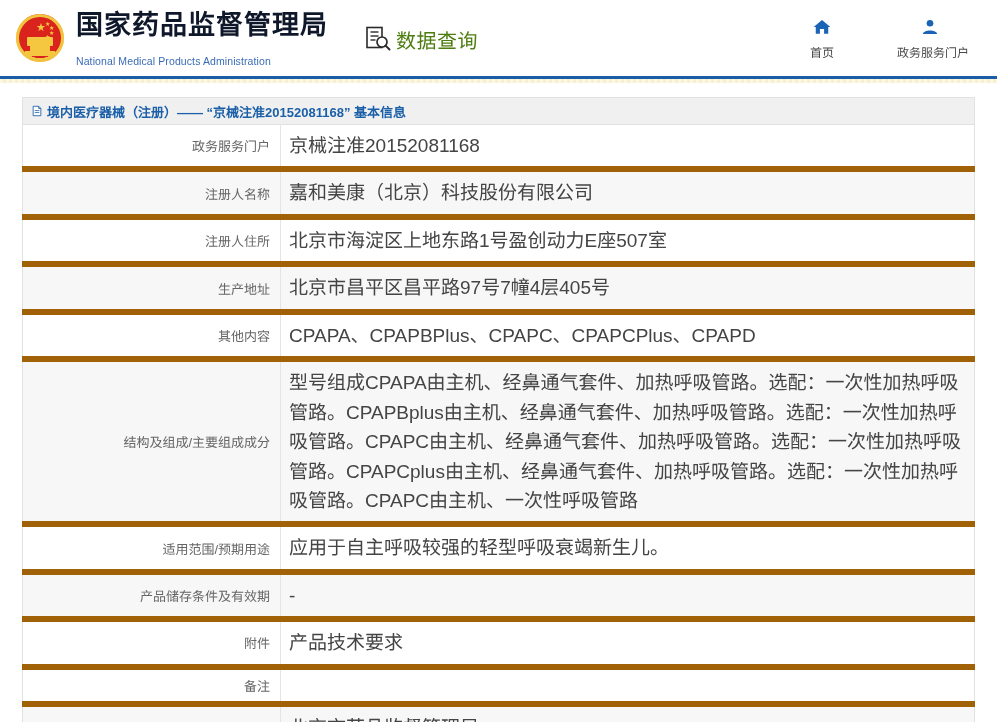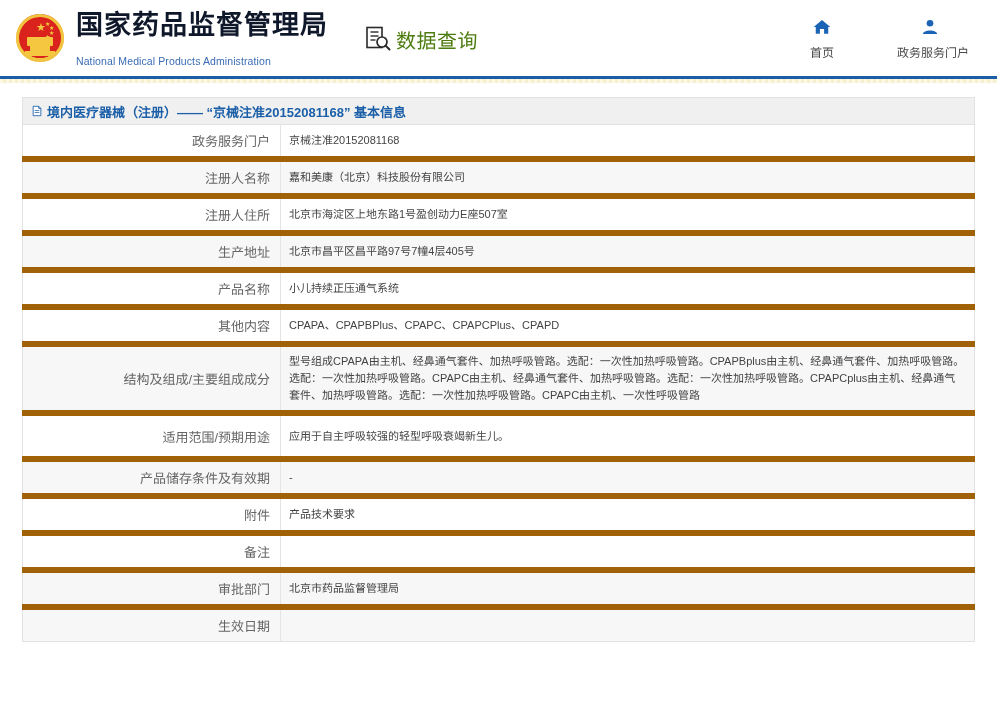--- a/index.html
+++ b/index.html
@@ -195,21 +195,21 @@
   table.info th {
     width: 258px;
     text-align: right;
     color: #666666;
     border-right: 1px solid #e4e4e4;
     font-size: 13px;
     padding-right: 10px;
   }
   table.info td {
     color: #444444;
-    font-size: 11px;
+    font-size: 19px;
     line-height: 1.55;
     word-break: break-all;
     margin-left: 32px;
   }
   td.tall { height: 62px; }
   td.mid  { height: 46px; vertical-align: bottom; padding-bottom: 10px; }
   th.va-mid { vertical-align: middle; }
 </style>
 </head>
 <body>
@@ -299,24 +299,20 @@
         </tr>
         <tr>
           <th>注册人住所</th>
           <td>北京市海淀区上地东路1号盈创动力E座507室</td>
         </tr>
         <tr class="alt">
           <th>生产地址</th>
           <td>北京市昌平区昌平路97号7幢4层405号</td>
         </tr>
         <tr>
-          <th>产品名称</th>
-          <td>小儿持续正压通气系统</td>
-        </tr>
-        <tr>
           <th>其他内容</th>
           <td>CPAPA、CPAPBPlus、CPAPC、CPAPCPlus、CPAPD</td>
         </tr>
         <tr class="alt">
           <th class="va-mid">结构及组成/主要组成成分</th>
           <td class="tall">型号组成CPAPA由主机、经鼻通气套件、加热呼吸管路。选配：一次性加热呼吸管路。CPAPBplus由主机、经鼻通气套件、加热呼吸管路。选配：一次性加热呼吸管路。CPAPC由主机、经鼻通气套件、加热呼吸管路。选配：一次性加热呼吸管路。CPAPCplus由主机、经鼻通气套件、加热呼吸管路。选配：一次性加热呼吸管路。CPAPC由主机、一次性呼吸管路</td>
         </tr>
         <tr>
           <th class="va-mid">适用范围/预期用途</th>
           <td class="mid">应用于自主呼吸较强的轻型呼吸衰竭新生儿。</td>

